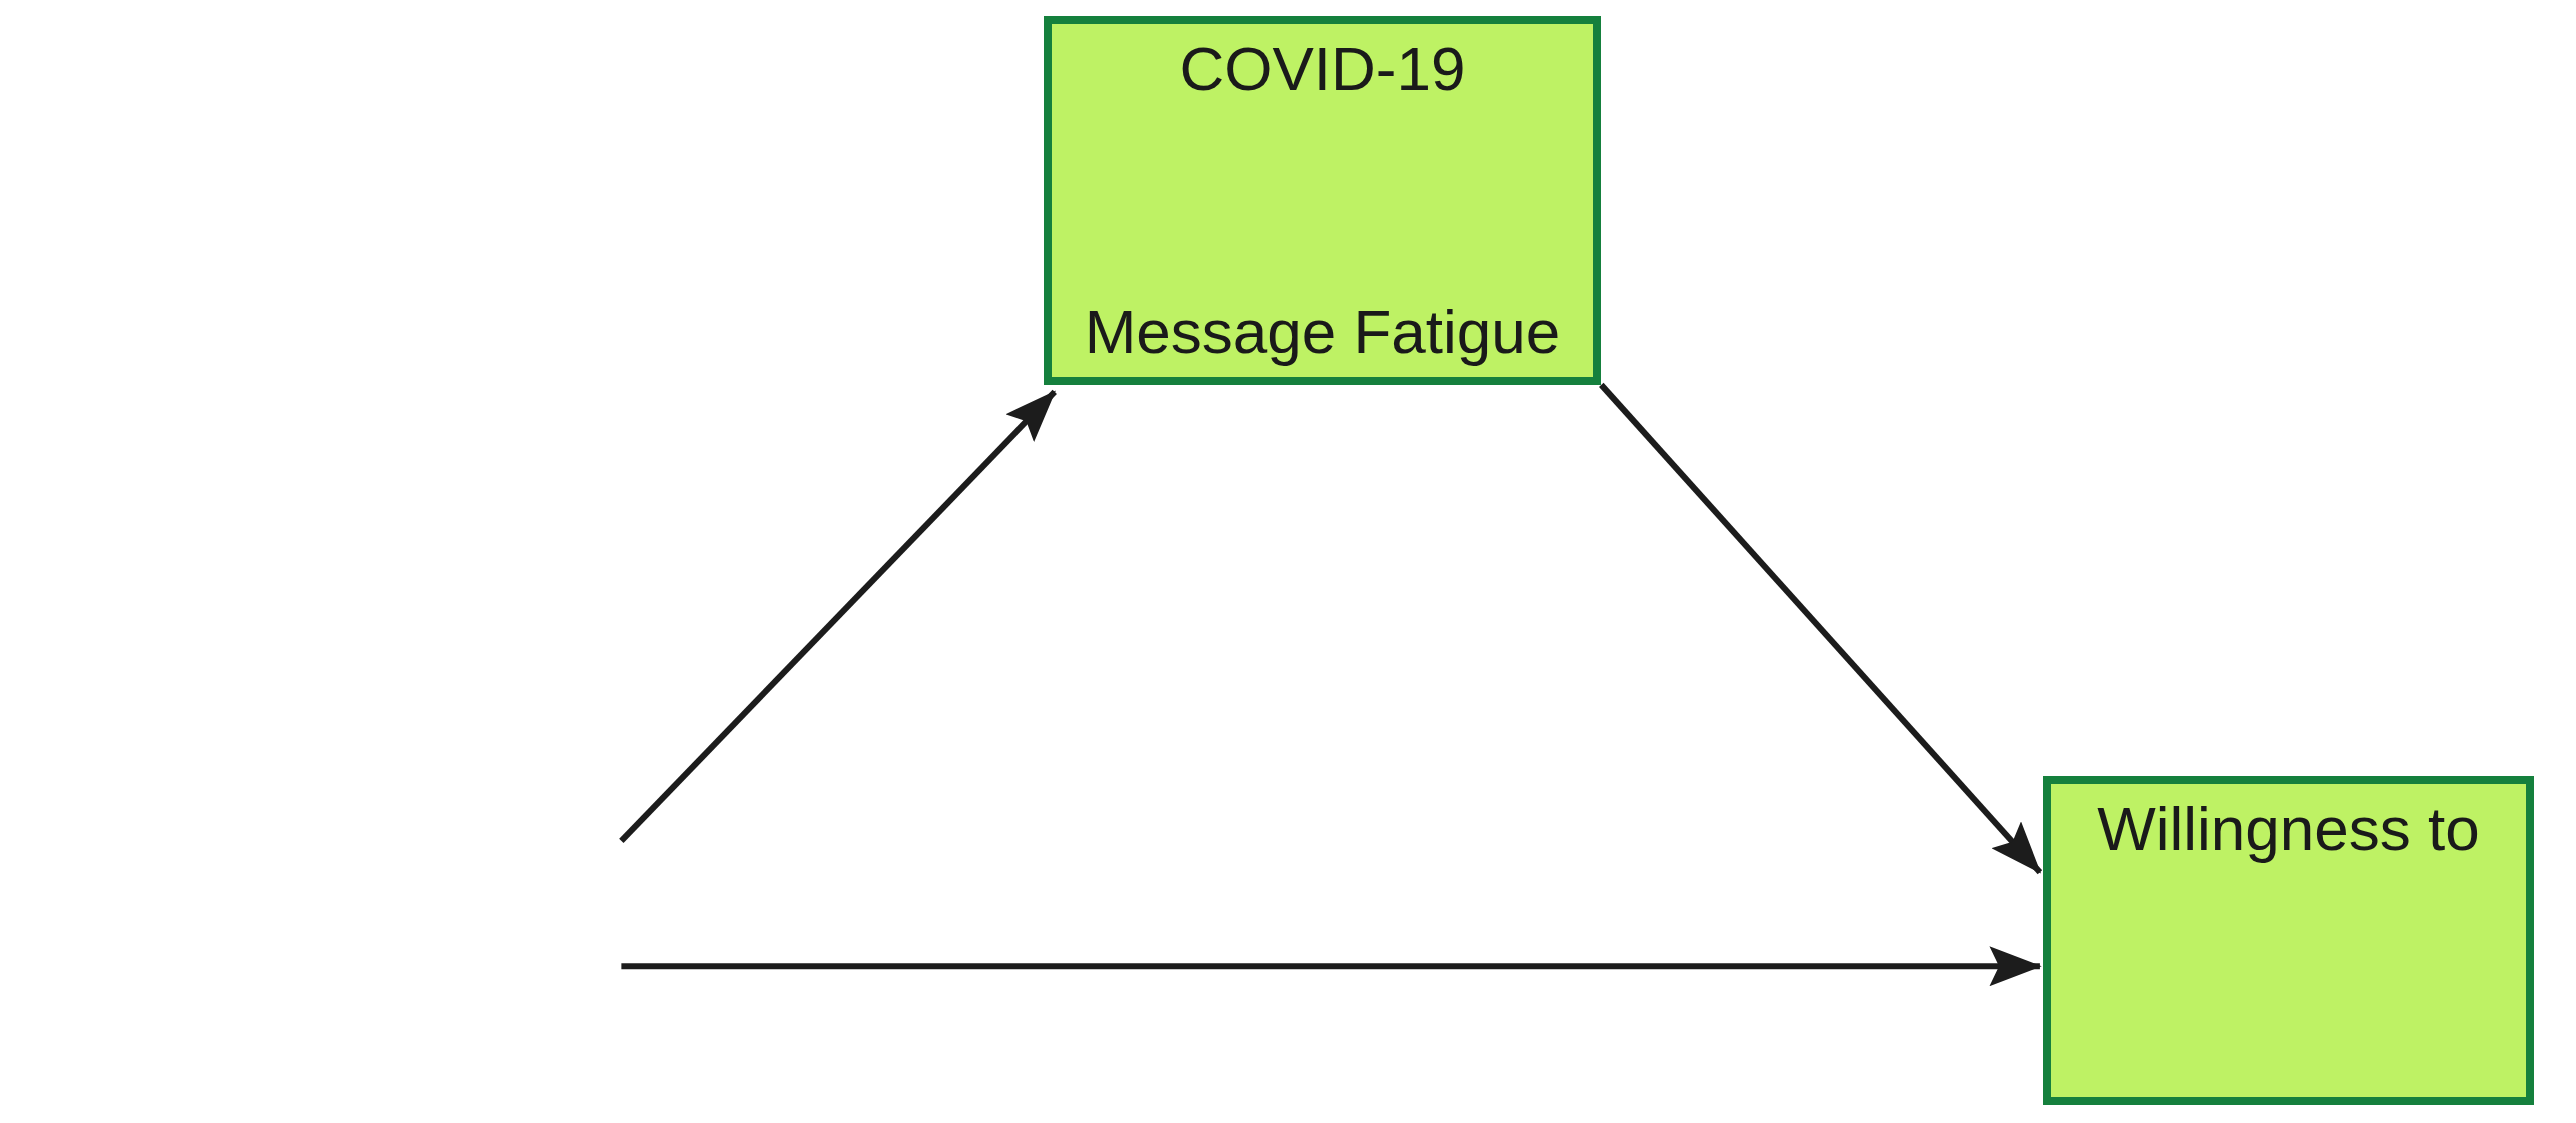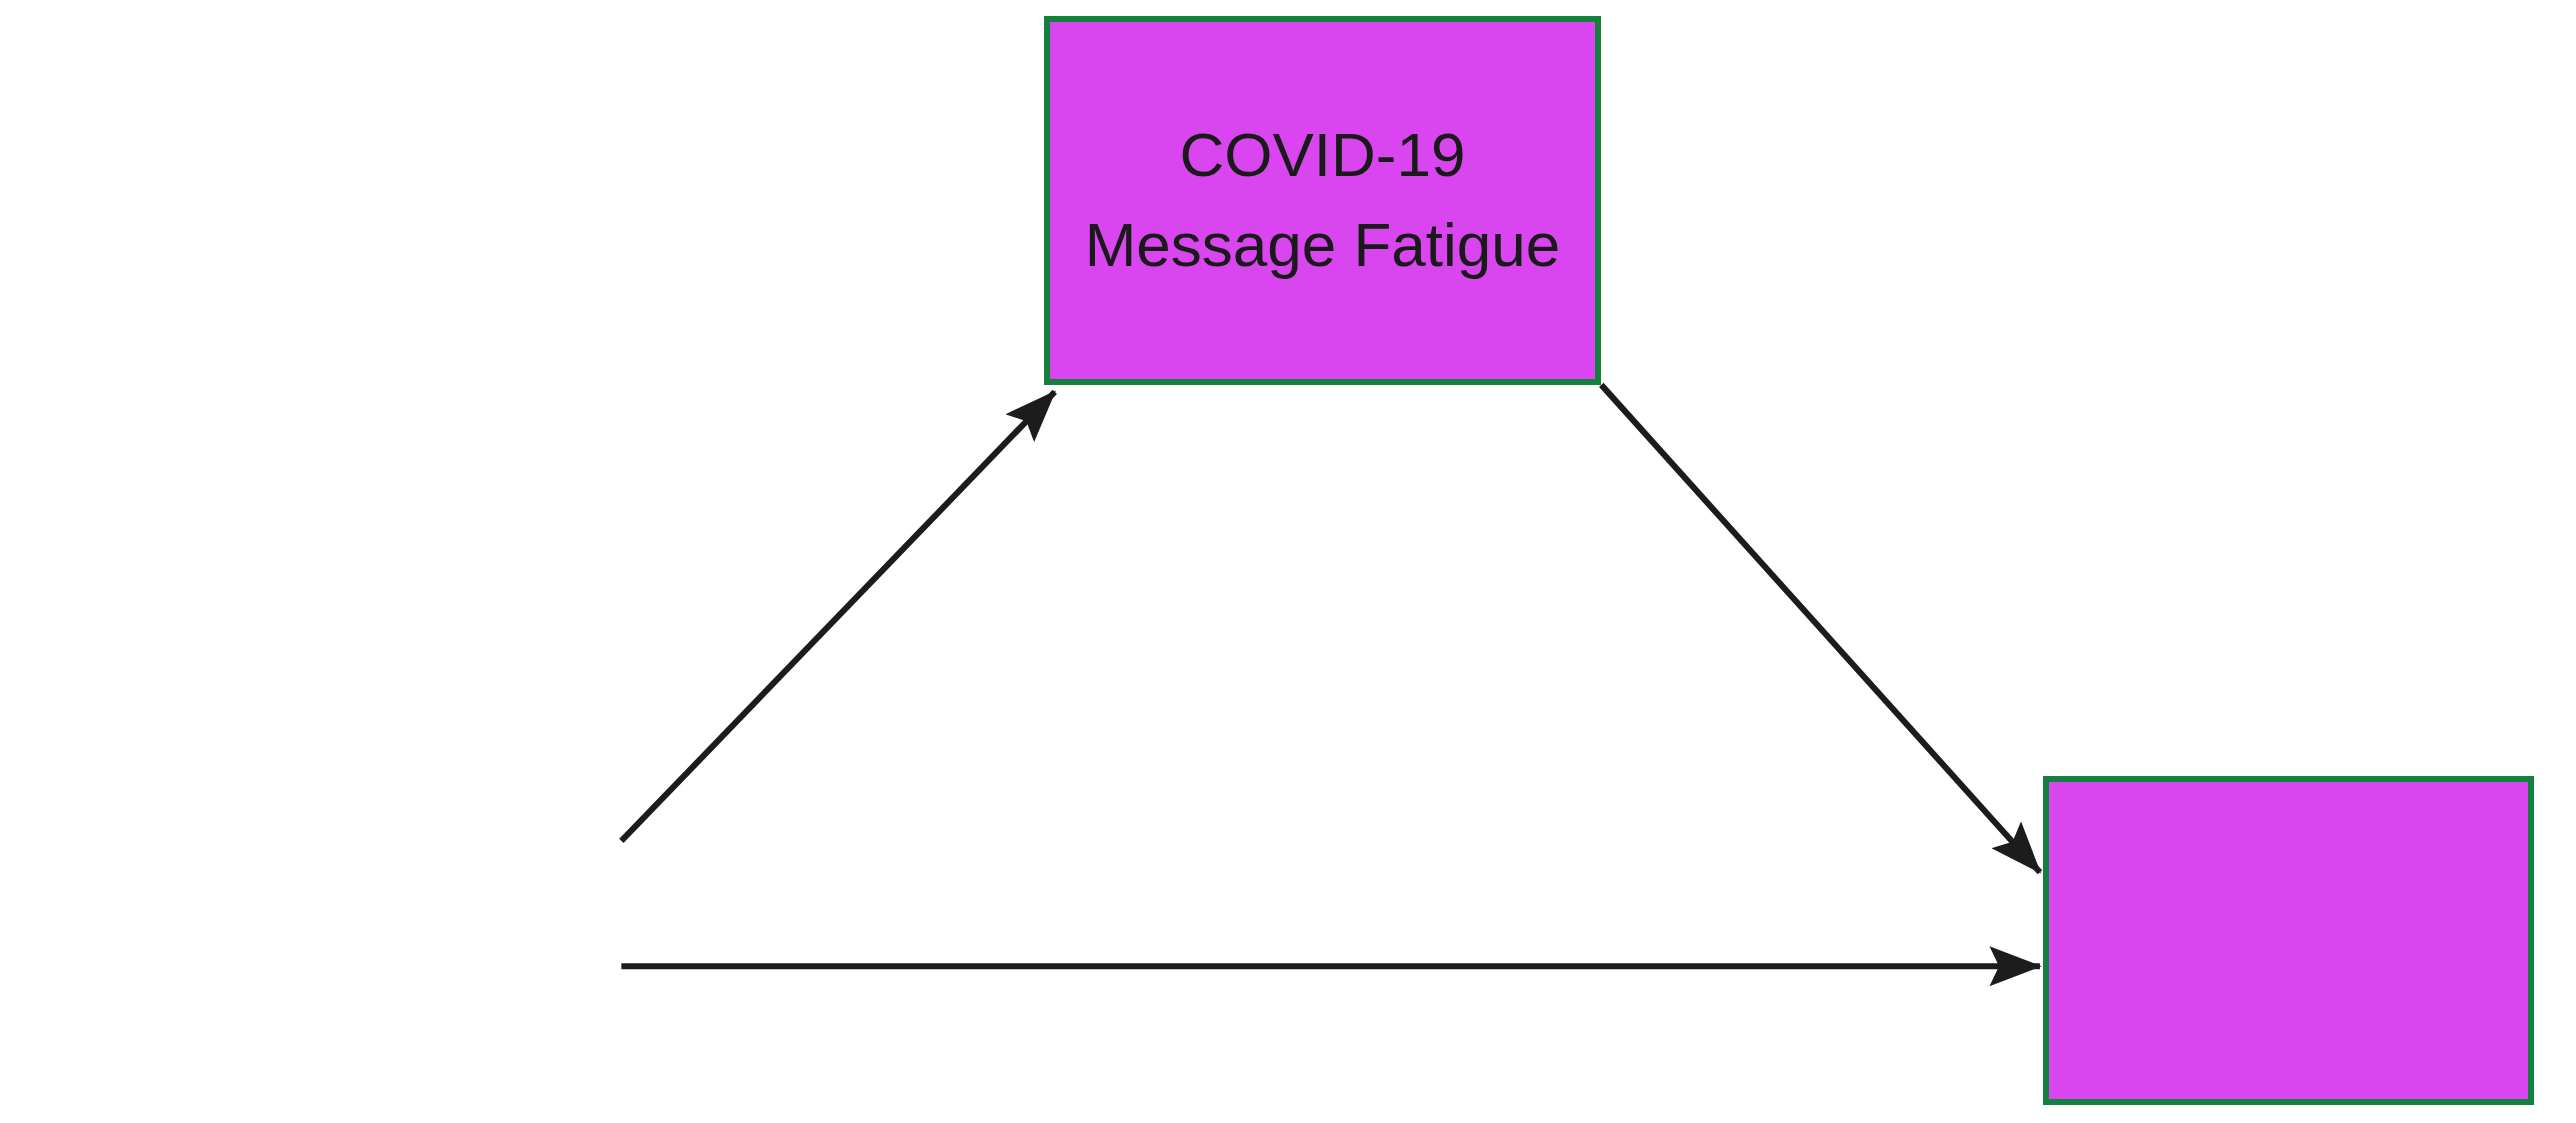--- a/index.html
+++ b/index.html
@@ -19,26 +19,26 @@
     position: absolute;
     left: 0;
     top: 0;
     width: 2576px;
     height: 1124px;
     display: block;
   }
   .node {
     position: absolute;
     box-sizing: border-box;
-    border: 6px solid #15803d;
-    background: #d946ef;
+    border: 8px solid #15803d;
+    background: #bef264;
     display: flex;
     flex-direction: column;
     align-items: center;
-    justify-content: center;
+    justify-content: space-between;
     text-align: center;
     color: #1a1a1a;
     font-size: 62px;
     line-height: 1.45;
   }
   .node span {
     white-space: nowrap;
     display: block;
   }
   .node-predictor {
@@ -79,16 +79,17 @@
     <line x1="714" y1="1110" x2="2344" y2="1110" stroke="#1c1c1c" stroke-width="7" marker-end="url(#arrowhead)"></line>
   </svg>
 
 
   <div class="node node-mediator">
     <span>COVID-19</span>
     <span>Message Fatigue</span>
   </div>
 
   <div class="node node-outcome">
+    <span>Willingness to</span>
   </div>
 
 </div>
 
 
 </body></html>

